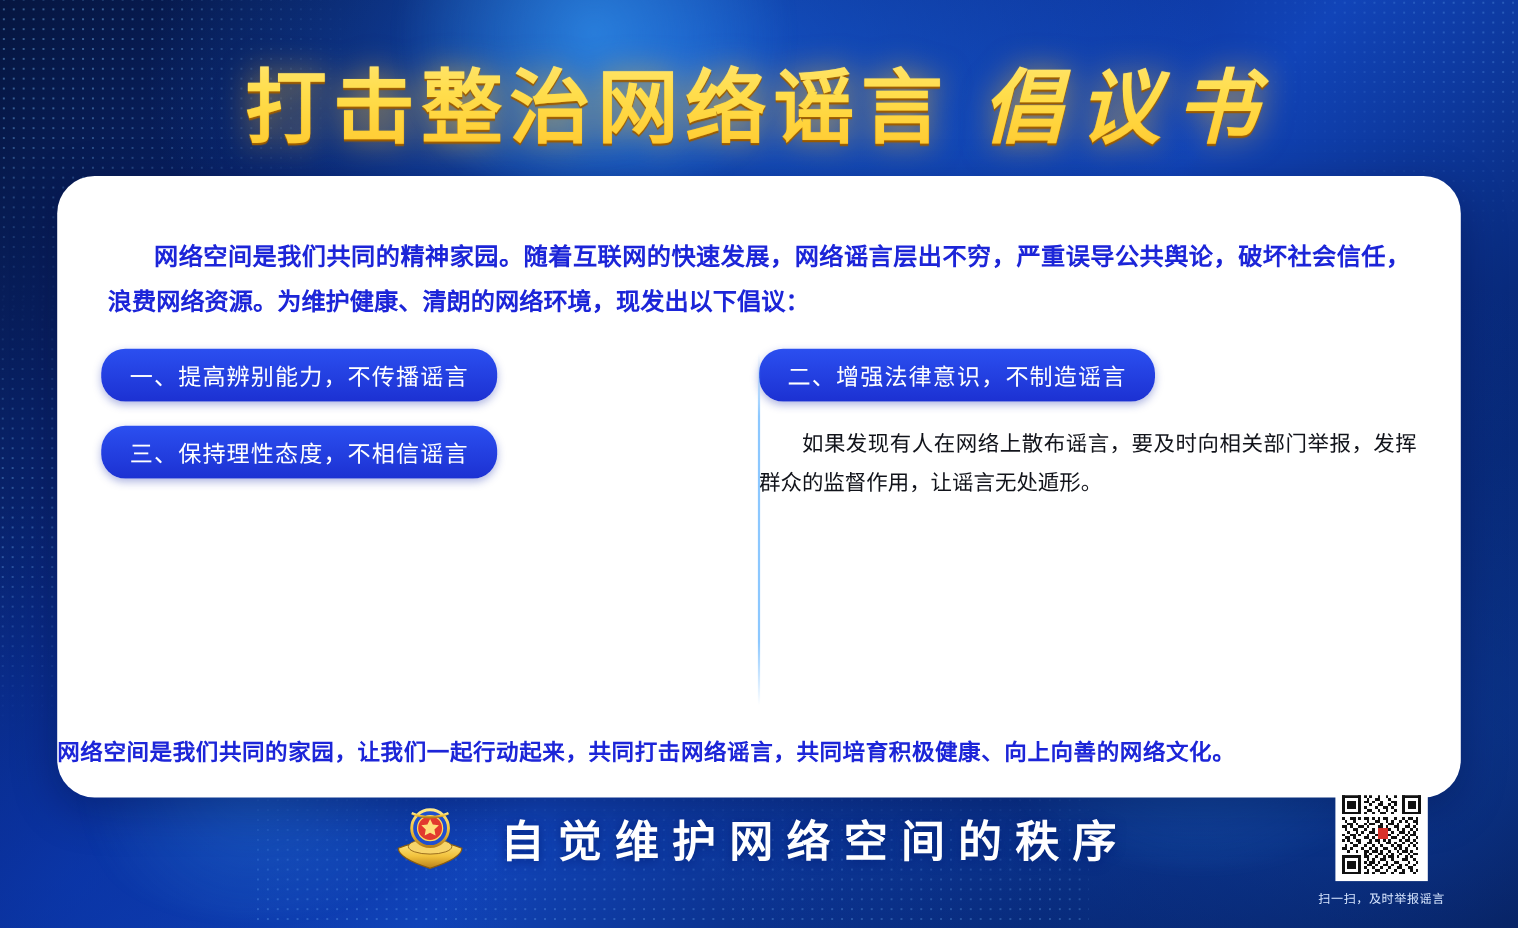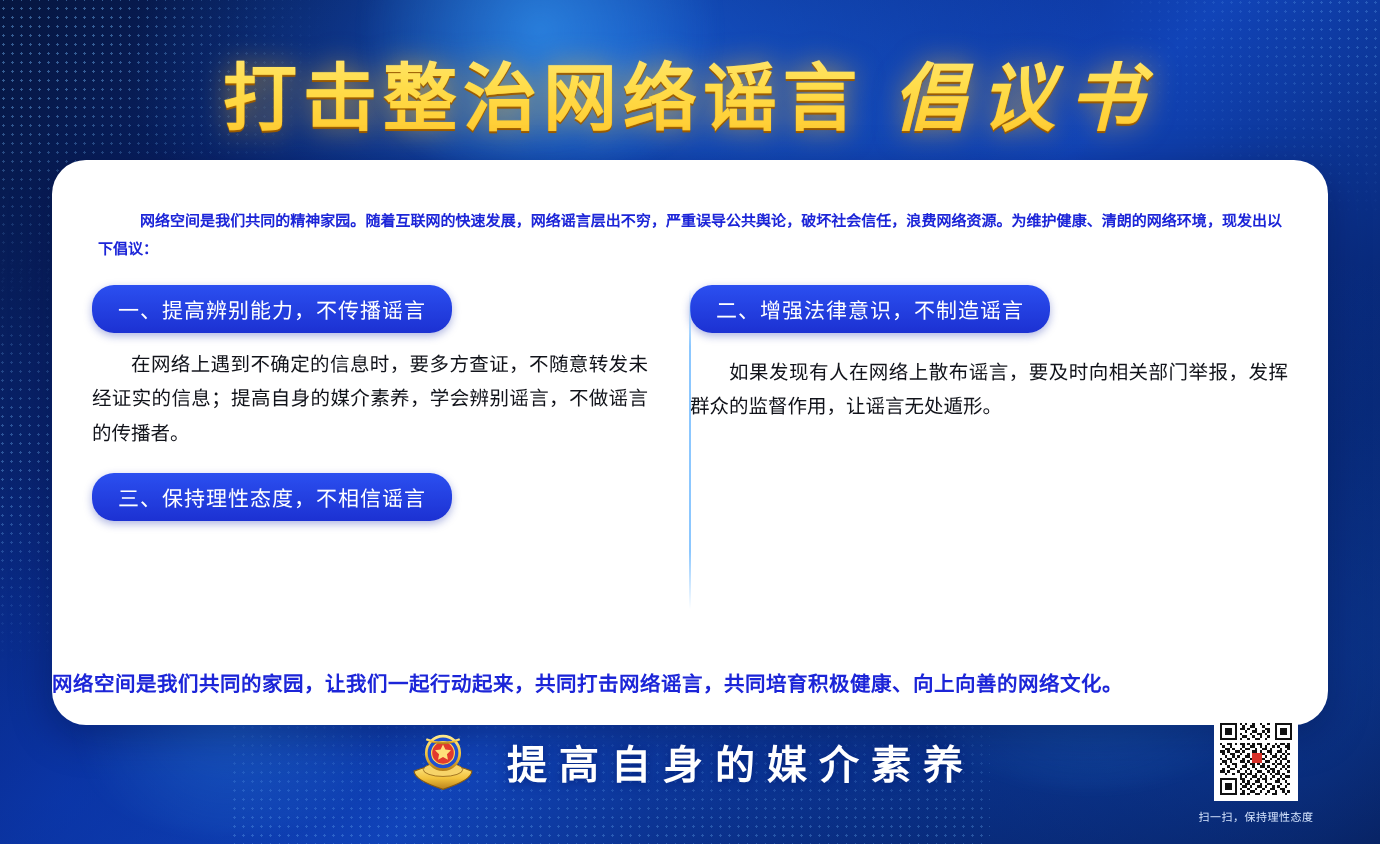--- a/index.html
+++ b/index.html
@@ -104,21 +104,21 @@
     width: 1276px;
     height: 565px;
     background: #ffffff;
     border-radius: 34px;
     box-shadow: 0 10px 40px rgba(0,10,50,0.35);
   }
   .intro {
     padding: 32px 46px 0 46px;
     color: #1c25d8;
     font-weight: 700;
-    font-size: 15px;
+    font-size: 22px;
     line-height: 1.85;
     text-align: justify;
     text-indent: 42px;
     font-family: "Liberation Sans", "DejaVu Sans", sans-serif;
   }
 
   .columns {
     position: relative;
     display: flex;
     margin: 22px 40px 0 40px;
@@ -242,21 +242,20 @@
 
   <div class="card">
     <p class="intro">网络空间是我们共同的精神家园。随着互联网的快速发展，网络谣言层出不穷，严重误导公共舆论，破坏社会信任，浪费网络资源。为维护健康、清朗的网络环境，现发出以下倡议：</p>
 
     <div class="columns">
       <div class="divider"></div>
 
       <div class="col col-left">
         <div class="sec-block">
           <div class="sec-head">一、提高辨别能力，不传播谣言</div>
-          <p class="sec-body">在网络上遇到不确定的信息时，要多方查证，不随意转发未经证实的信息；提高自身的媒介素养，学会辨别谣言，不做谣言的传播者。</p>
         </div>
         <div class="sec-block">
           <div class="sec-head">三、保持理性态度，不相信谣言</div>
         </div>
       </div>
 
       <div class="col col-right">
         <div class="sec-block">
           <div class="sec-head">二、增强法律意识，不制造谣言</div>
         </div>
@@ -281,21 +280,21 @@
             </linearGradient>
           </defs>
           <path d="M12 62 Q50 46 88 62 Q88 74 50 86 Q12 74 12 62 Z" fill="url(#gold)" stroke="#8a5b10" stroke-width="1.5"></path>
           <ellipse cx="50" cy="60" rx="26" ry="9" fill="#f7d469" stroke="#8a5b10" stroke-width="1"></ellipse>
           <circle cx="50" cy="38" r="22" fill="#1f4fd0" stroke="url(#gold)" stroke-width="3.5"></circle>
           <circle cx="50" cy="38" r="15" fill="#e23a2e" stroke="#ffd95e" stroke-width="1.5"></circle>
           <path d="M50 27 l3.2 6.6 7.3 1 -5.3 5.1 1.3 7.2 -6.5-3.4 -6.5 3.4 1.3-7.2 -5.3-5.1 7.3-1 Z" fill="#ffe07a"></path>
           <path d="M28 20 q22 10 44 0" fill="none" stroke="url(#gold)" stroke-width="3"></path>
         </svg>
       </div>
-      <div class="org-name">提高自身的媒介素养</div>
+      <div class="org-name">自觉维护网络空间的秩序</div>
     </div>
 
     <div class="qr-wrap">
       <div class="qr">
         <svg viewBox="0 0 29 29" width="72" height="72" shape-rendering="crispEdges" aria-hidden="true">
           <rect width="29" height="29" fill="#ffffff"></rect>
           <g fill="#111111">
             <rect x="0" y="0" width="7" height="1"></rect>
               <rect x="0" y="6" width="7" height="1"></rect>
             <rect x="0" y="0" width="1" height="7"></rect>
@@ -516,17 +515,17 @@
               <rect x="14" y="28" width="2" height="1"></rect>
             <rect x="18" y="28" width="1" height="1"></rect>
               <rect x="21" y="28" width="2" height="1"></rect>
               <rect x="26" y="28" width="1" height="1"></rect>
           </g>
           <g fill="#d8322a">
             <rect x="13" y="12" width="4" height="4"></rect>
           </g>
         </svg>
       </div>
-      <div class="qr-cap">扫一扫，保持理性态度</div>
+      <div class="qr-cap">扫一扫，及时举报谣言</div>
     </div>
   </div>
 
 </div>
 
 </body></html>

